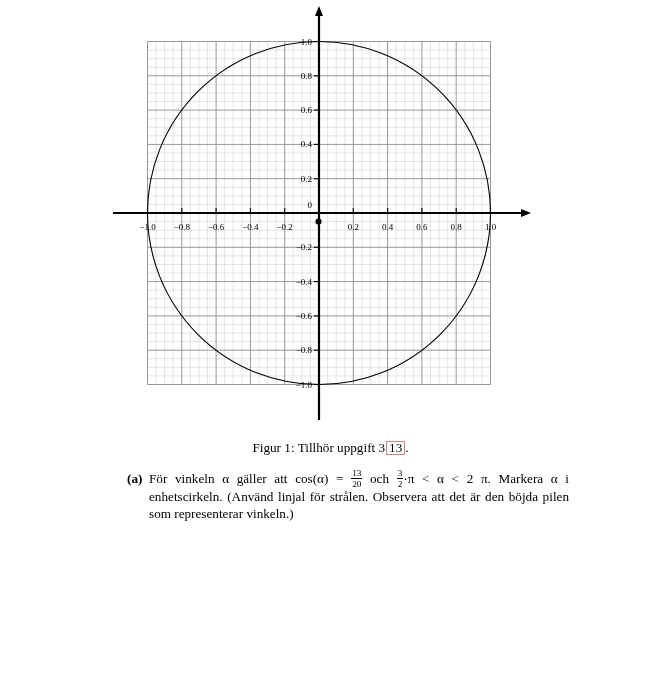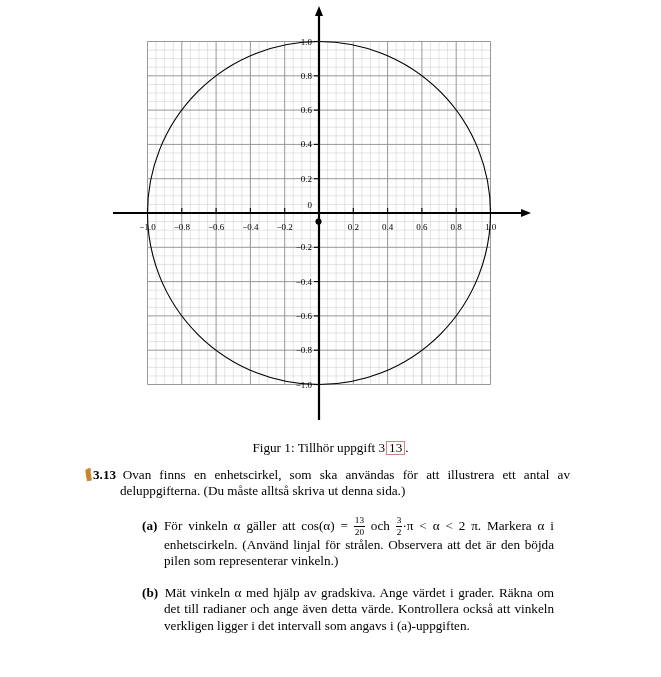--- a/index.html
+++ b/index.html
@@ -18,21 +18,21 @@
   
   #problem{position:absolute;left:93px;top:467px;width:477px;
            font-size:13.2px;line-height:16.2px;text-align:justify;}
   .bold{font-weight:bold;}
   #intro{padding-left:27px;text-indent:-27px;position:relative;margin:0 0 3px 0;}
   #bookmark{position:absolute;left:-7px;top:2px;width:4.5px;height:12px;
             background:var(--marker-color,#c8842e);border-radius:2px 2px 1px 1px;
             transform:rotate(-9deg);}
   #bookmark:before{content:"";position:absolute;left:2px;top:-1px;width:4px;height:4px;
             border-radius:50%;background:var(--marker-color,#c8842e);opacity:.8;}
-  .item{padding-left:55px;text-indent:-22px;margin:16px;}
+  .item{padding-left:55px;text-indent:-22px;margin:1px;}
   .frac{display:inline-block;vertical-align:-0.45em;text-align:center;
         font-size:0.70em;line-height:1.1;text-indent:0;}
   .frac .num{display:block;border-bottom:0.8px solid #000;padding:0 1px;}
   .frac .den{display:block;padding:0 1px;}
 </style>
 </head>
 <body>
 
 <div id="figure-wrap"><svg width="661" height="432" viewBox="0 0 661 432">
       <line x1="156.075" y1="41.5" x2="156.075" y2="384.5" stroke="#d2d2d2" stroke-width="0.6"></line>
@@ -165,26 +165,20 @@
       <text x="312" y="208" text-anchor="end" font-size="9" font-family="Liberation Serif, serif" fill="#000">0</text>
       <circle cx="318.5" cy="221.5" r="3.1" fill="#000"></circle>
     </svg></div>
 
 <div id="caption">
   <span>Figur 1: Tillhör uppgift 3</span><span class="link-box">13</span><span>.</span>
 </div>
 
 <div id="problem">
 
-  <p id="intro">
-    <span id="bookmark"></span><span class="bold">3.13</span> <span>Ovan finns en enhetscirkel, som ska användas för att illustrera ett antal av deluppgifterna. (Du måste alltså skriva ut denna sida.)</span>
-  </p>
 
   <p class="item">
     <span class="bold">(a)</span> <span>För vinkeln α gäller att cos(α) = </span><span class="frac"><span class="num">13</span><span class="den">20</span></span><span> och </span><span class="frac"><span class="num">3</span><span class="den">2</span></span><span>·π &lt; α &lt; 2 π. Markera α i enhetscirkeln. (Använd linjal för strålen. Observera att det är den böjda pilen som representerar vinkeln.)</span>
   </p>
 
-  <p class="item">
-    <span class="bold">(b)</span> <span>Mät vinkeln α med hjälp av gradskiva. Ange värdet i grader. Räkna om det till radianer och ange även detta värde. Kontrollera också att vinkeln verkligen ligger i det intervall som angavs i (a)-uppgiften.</span>
-  </p>
 
 
 </div>
 
 </body></html>

